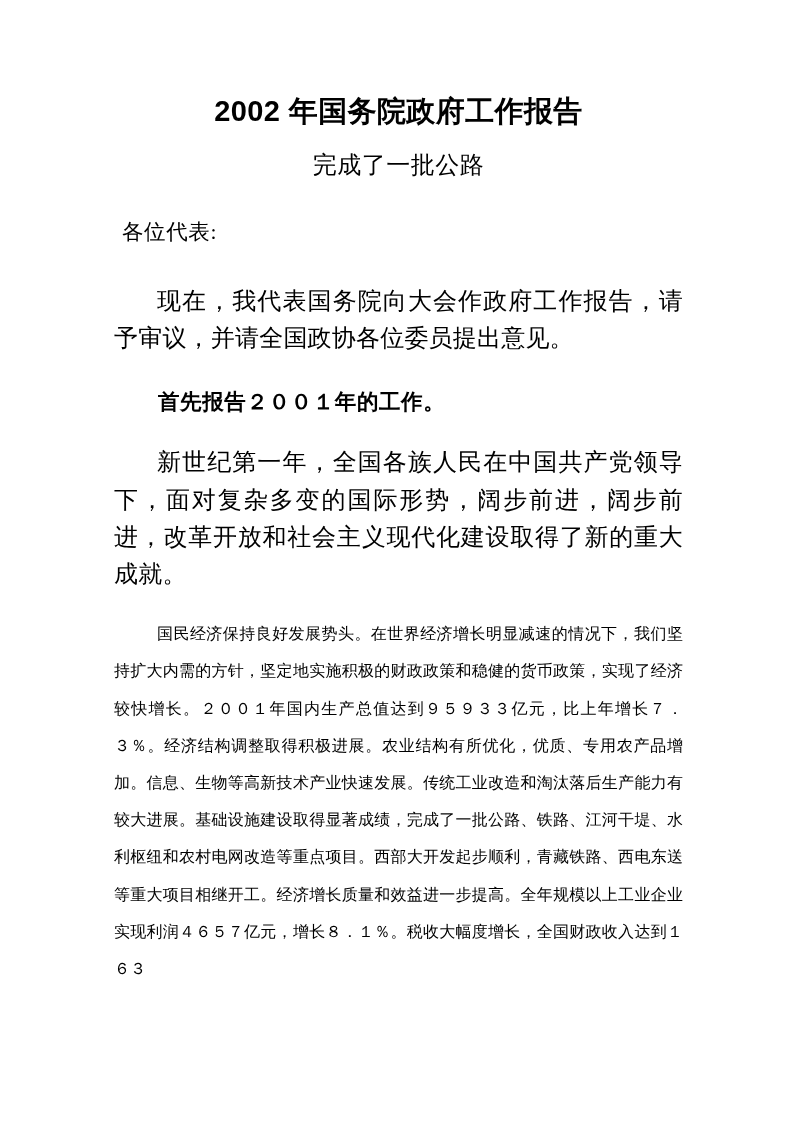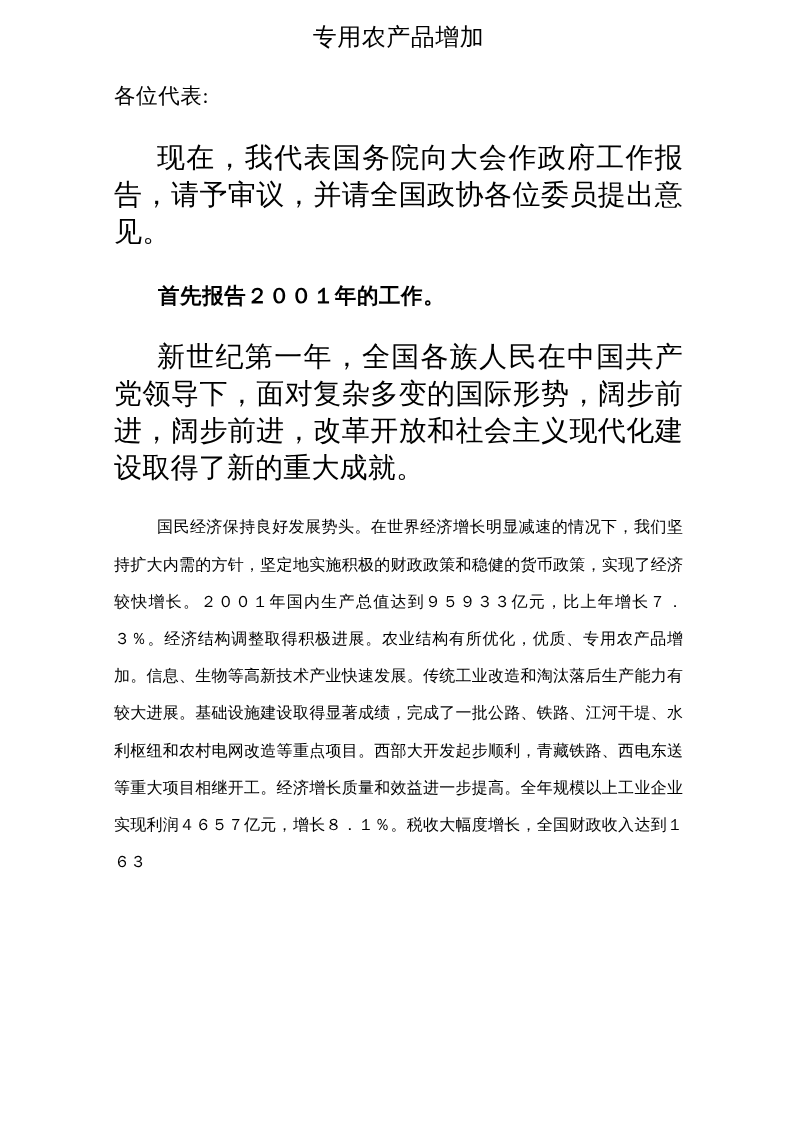--- a/index.html
+++ b/index.html
@@ -54,28 +54,28 @@
     text-align: center;
     letter-spacing: 0.5px;
     margin: 0;
     padding-top: 22px;
     color: #000000;
   }
 
   .salutation {
     font-size: 21.5px;
     line-height: 37px;
-    margin: 0;
+    margin: 8px;
     padding-top: 26px;
     letter-spacing: 0.6px;
     text-align: left;
   }
 
   .para {
-    font-size: 28px;
+    font-size: 24px;
     line-height: 37.2px;
     margin: 0;
     padding-top: 22px;
     text-align: justify;
     text-align-last: left;
     text-justify: inter-character;
     text-indent: 43px;
     letter-spacing: 0.2px;
     word-break: break-all;
   }
@@ -107,22 +107,23 @@
     letter-spacing: 0.1px;
     word-break: break-all;
   }
 </style>
 </head>
 <body>
 
 <div class="page">
   <div class="content">
 
+    <h1 class="doc-title">2002 年国务院政府工作报告</h1>
 
-    <h2 class="doc-subtitle">专用农产品增加</h2>
+    <h2 class="doc-subtitle">完成了一批公路</h2>
 
     <p class="salutation">各位代表:</p>
 
     <p class="para lead">现在，我代表国务院向大会作政府工作报告，请予审议，并请全国政协各位委员提出意见。</p>
 
     <p class="section-heading">首先报告２００１年的工作。</p>
 
     <p class="para">新世纪第一年，全国各族人民在中国共产党领导下，面对复杂多变的国际形势，阔步前进，阔步前进，改革开放和社会主义现代化建设取得了新的重大成就。</p>
 
     <p class="para-long">国民经济保持良好发展势头。在世界经济增长明显减速的情况下，我们坚持扩大内需的方针，坚定地实施积极的财政政策和稳健的货币政策，实现了经济较快增长。２００１年国内生产总值达到９５９３３亿元，比上年增长７．３％。经济结构调整取得积极进展。农业结构有所优化，优质、专用农产品增加。信息、生物等高新技术产业快速发展。传统工业改造和淘汰落后生产能力有较大进展。基础设施建设取得显著成绩，完成了一批公路、铁路、江河干堤、水利枢纽和农村电网改造等重点项目。西部大开发起步顺利，青藏铁路、西电东送等重大项目相继开工。经济增长质量和效益进一步提高。全年规模以上工业企业实现利润４６５７亿元，增长８．１％。税收大幅度增长，全国财政收入达到１６３</p>

